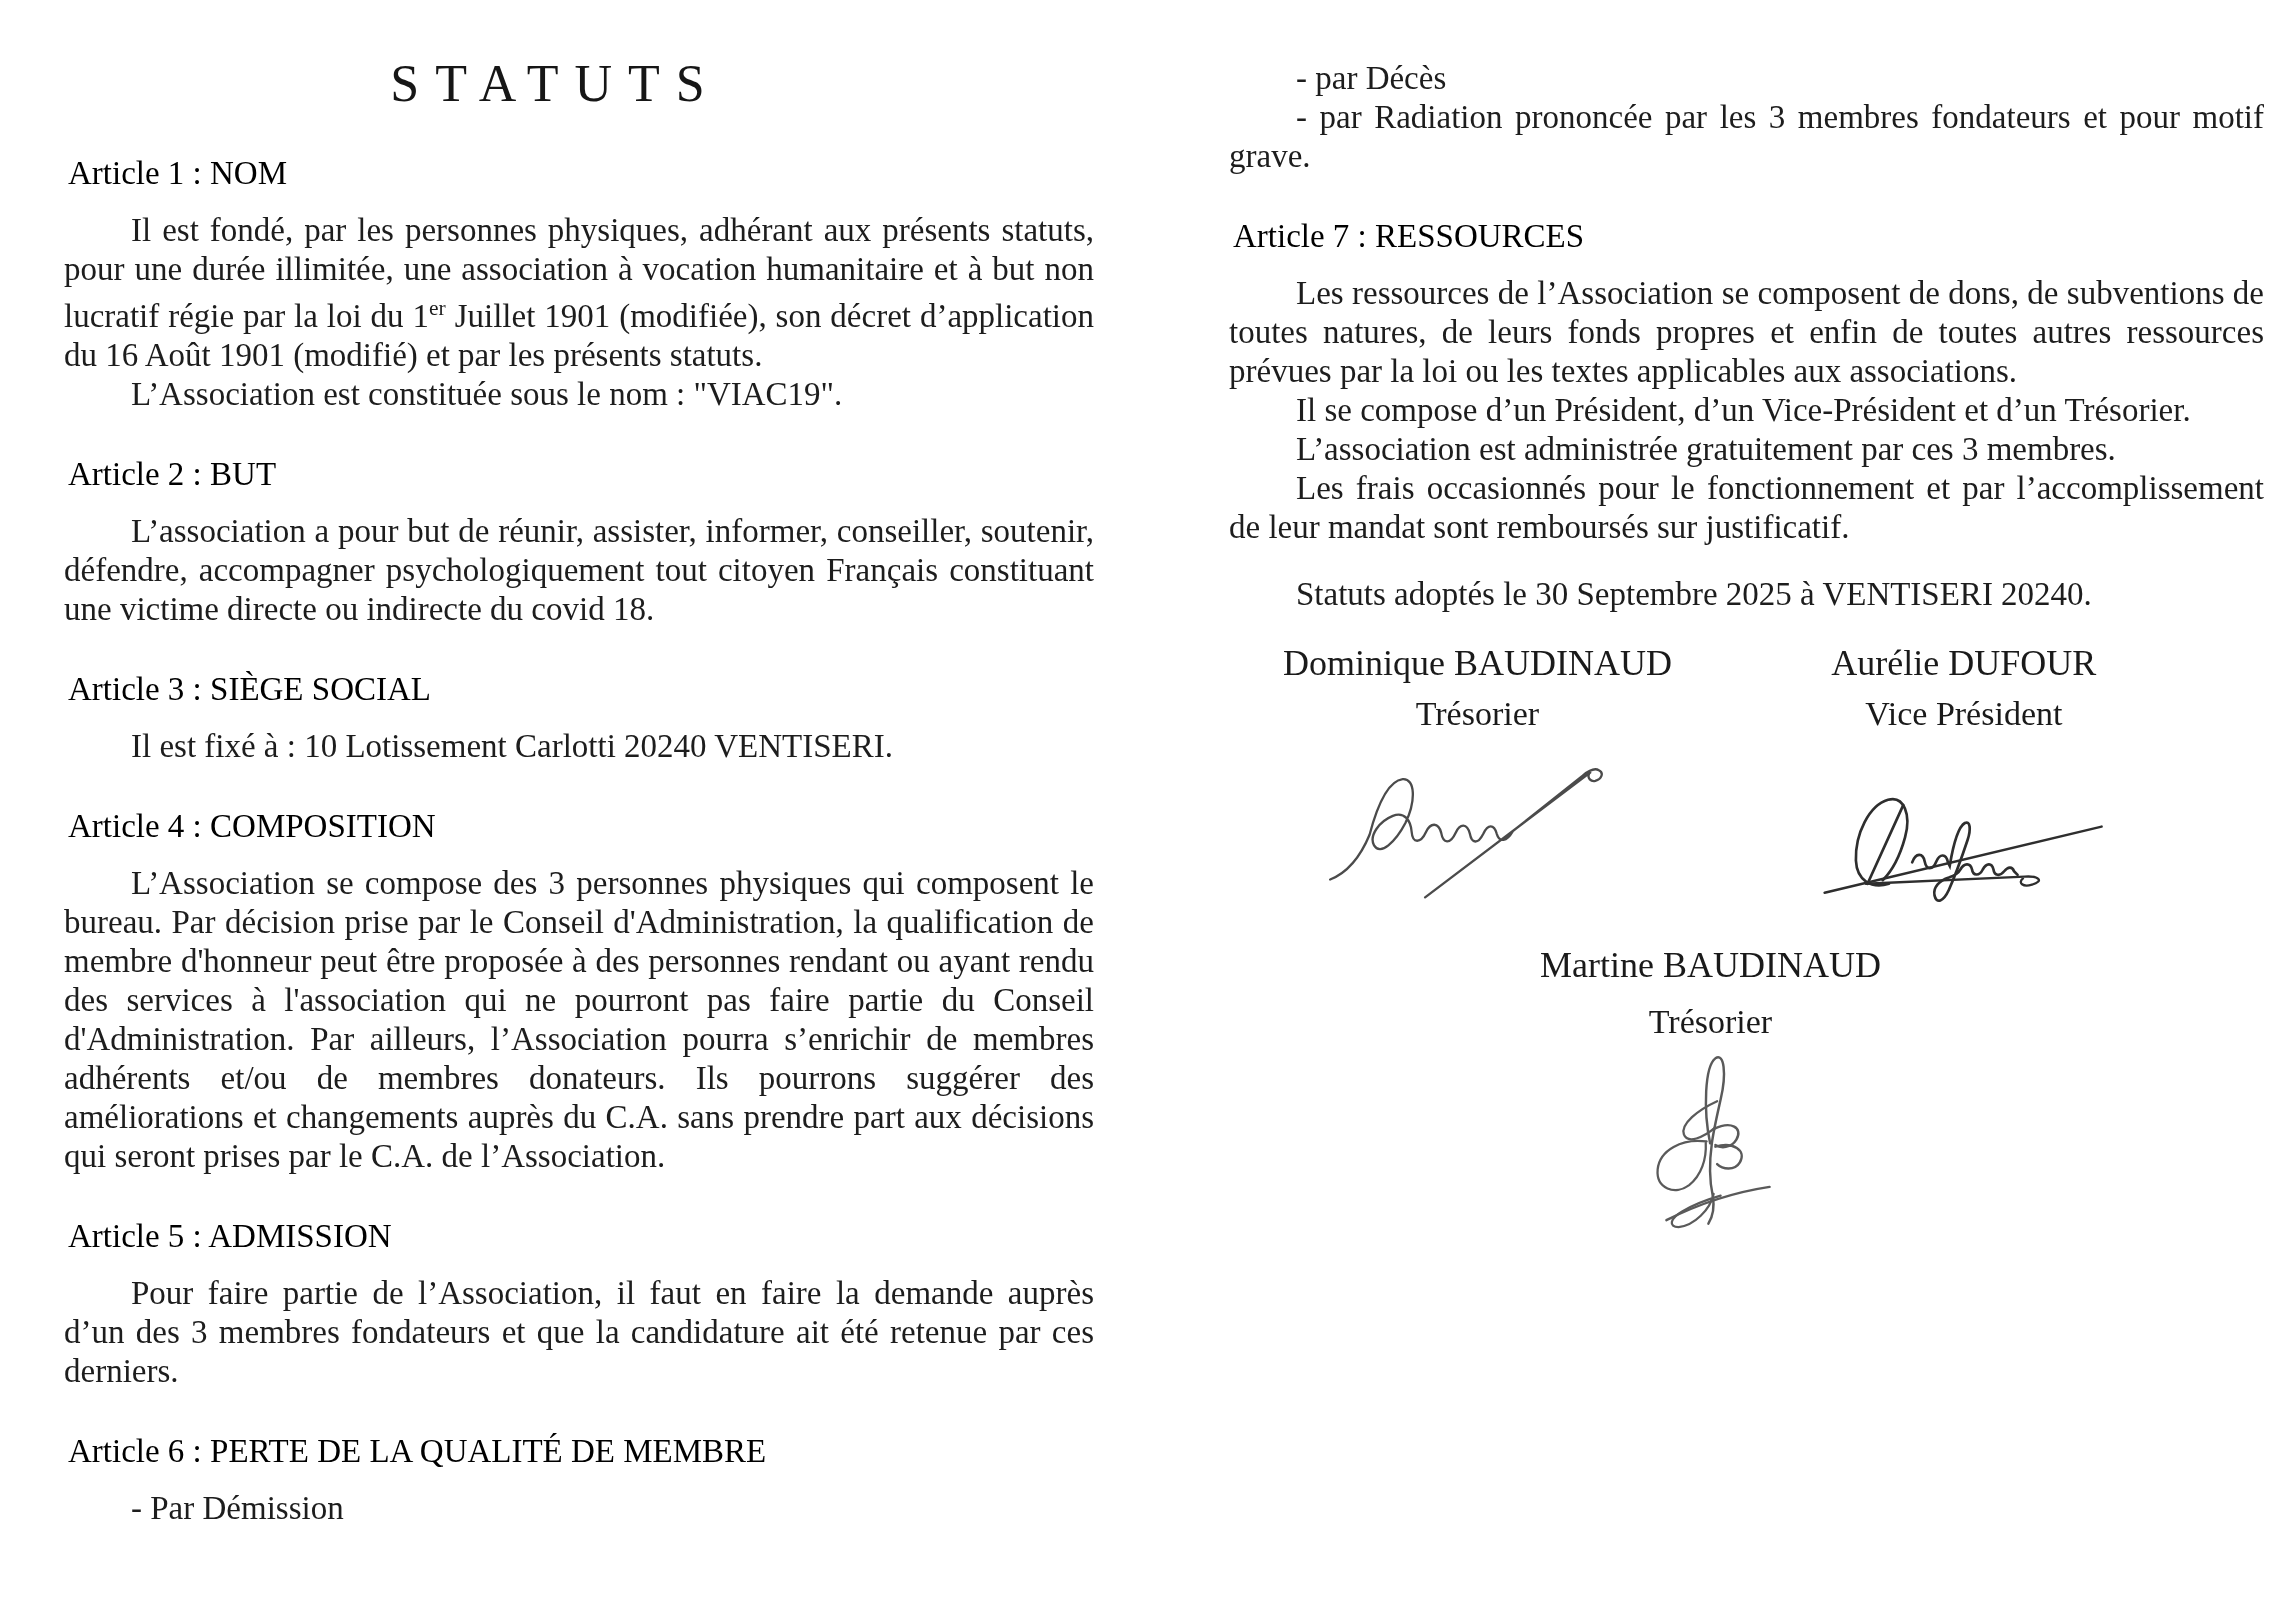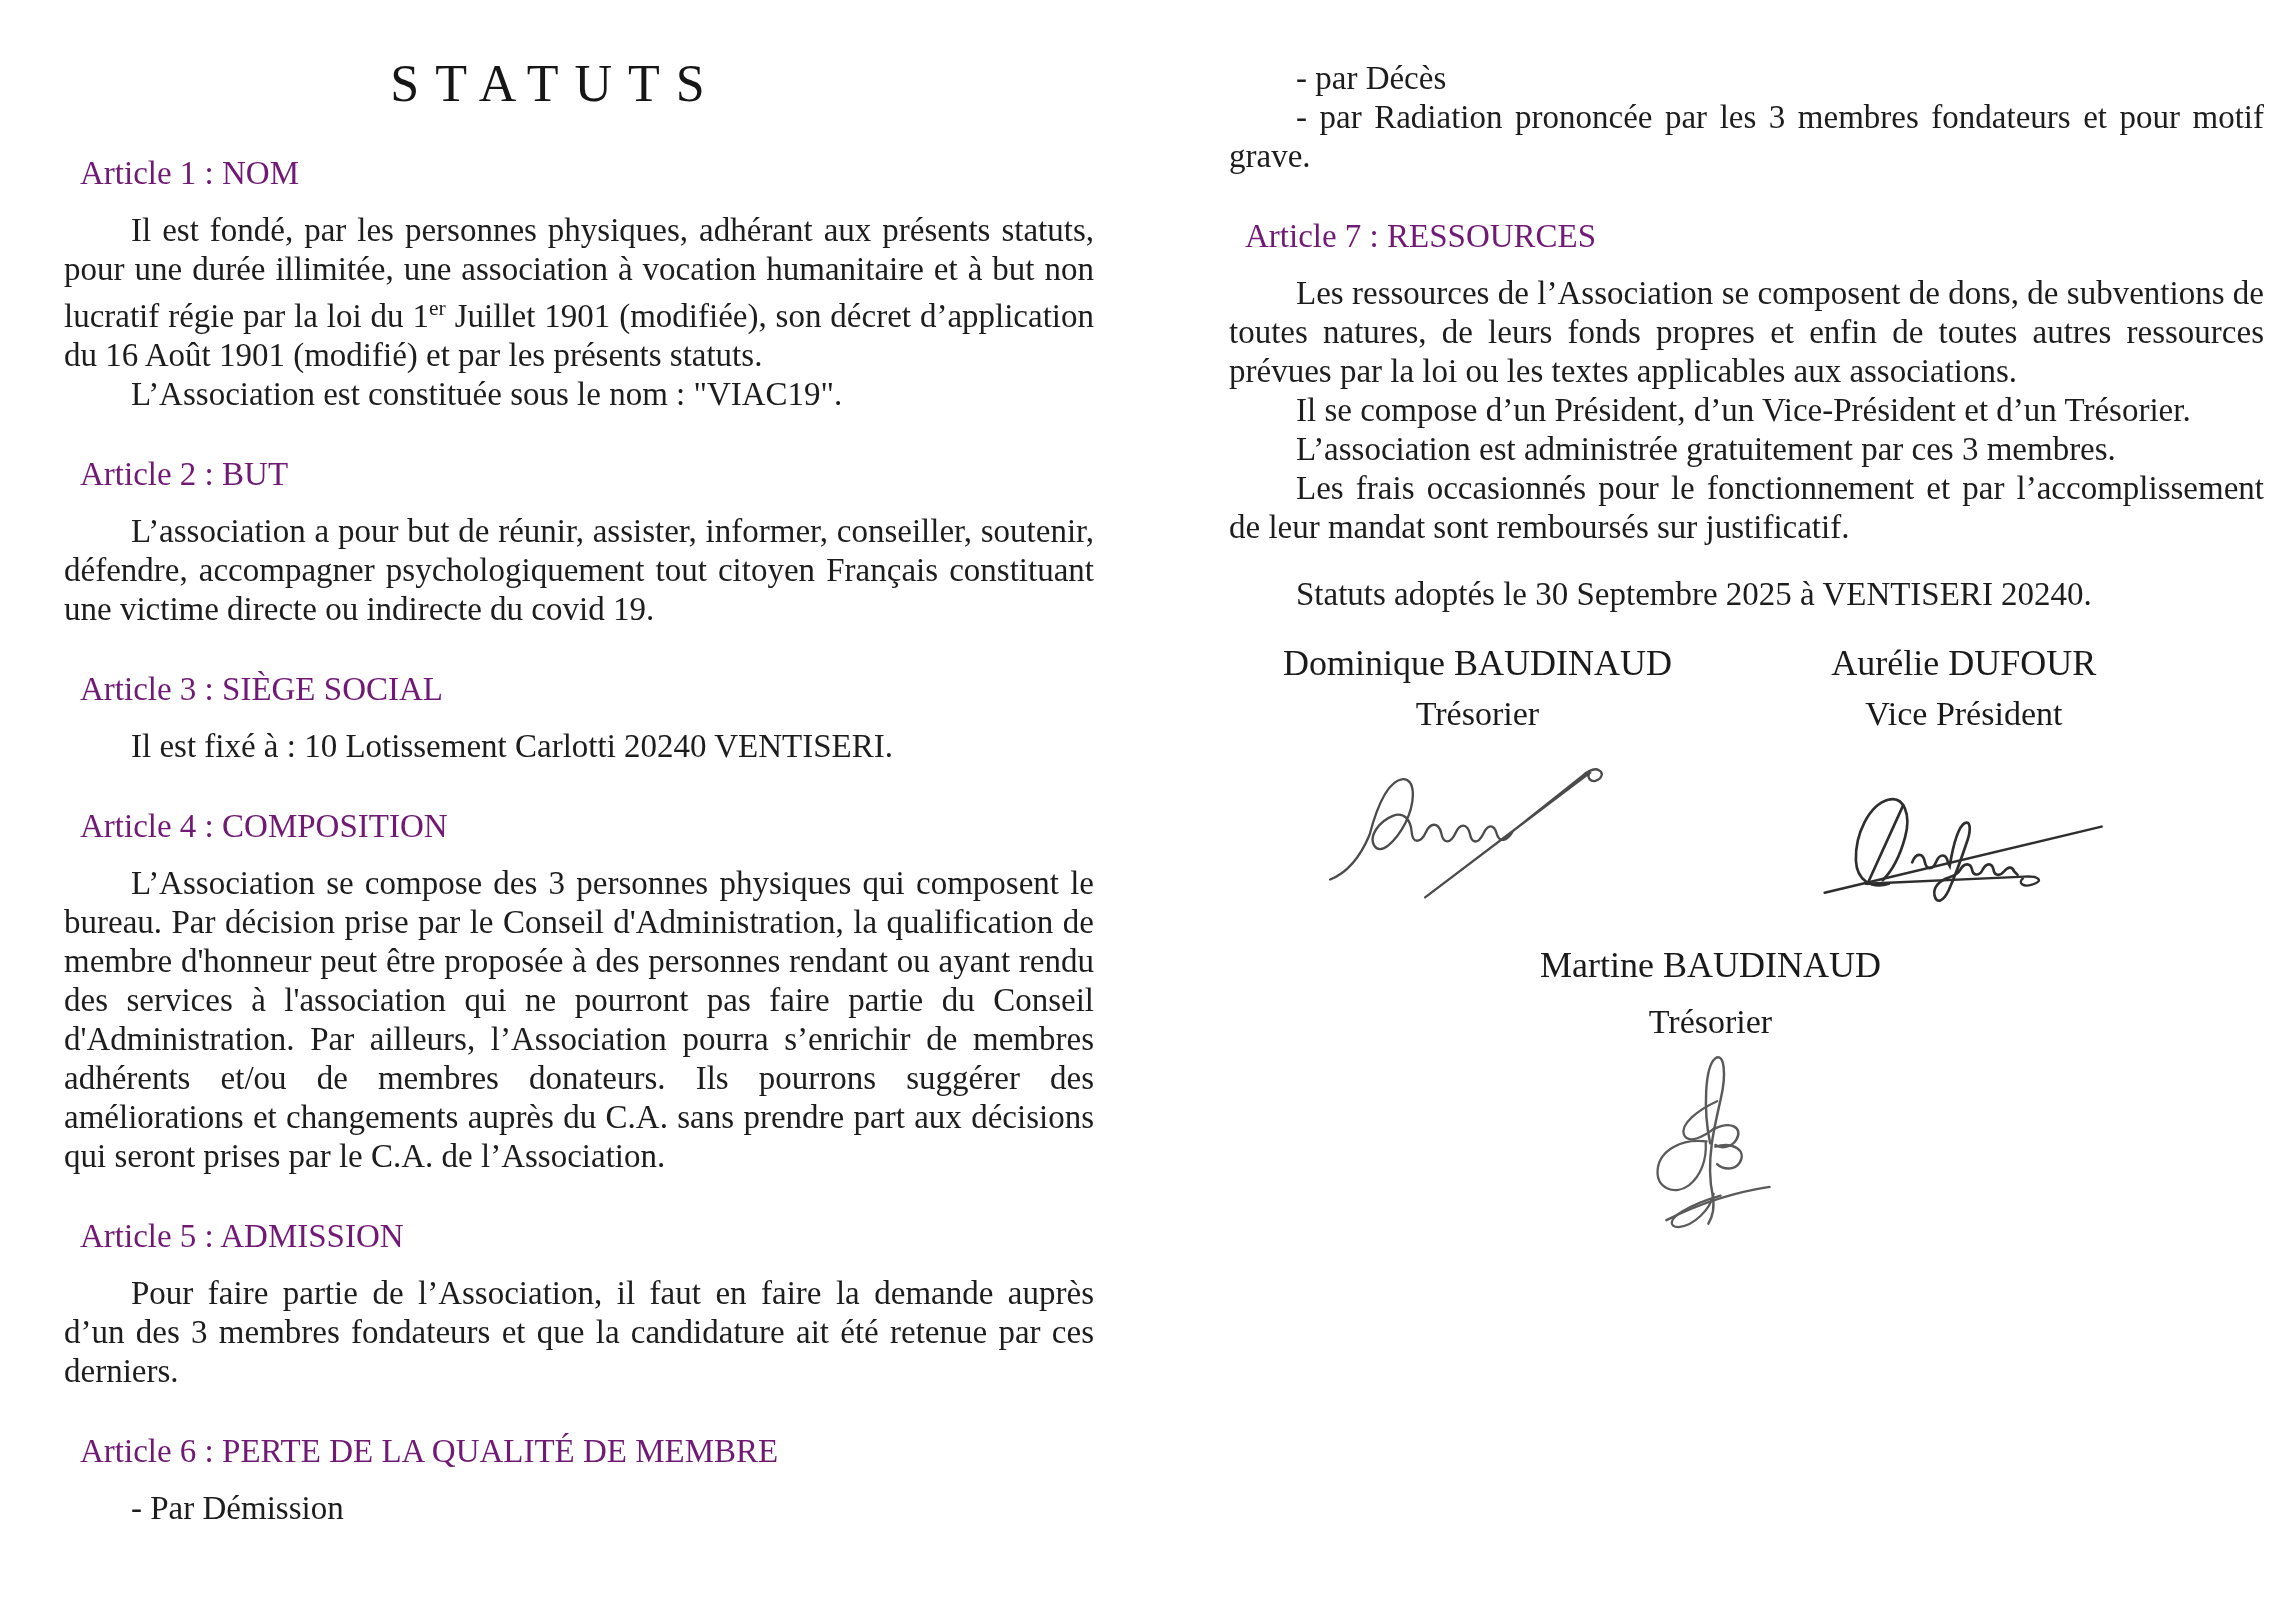--- a/index.html
+++ b/index.html
@@ -9,21 +9,21 @@
     color:#1a1a1a;overflow:hidden;
   }
   .col{position:absolute;top:0;}
   .col-left{left:64px;width:1030px;}
   .col-right{left:1229px;width:1035px;}
   .doc-title{
     font-size:52px;letter-spacing:16px;text-indent:16px;text-align:center;
     margin:54px 63px 0 0;font-weight:normal;color:#161616;
   }
   .article-heading{
-    font-size:33px;font-weight:normal;margin:41px 16px 18px;color:#701a75;line-height:39px;
+    font-size:33px;font-weight:normal;margin:41px 4px 18px;color:#000000;line-height:39px;
   }
   .para{
     font-size:33px;line-height:39px;text-align:justify;text-indent:67px;margin:0;color:#1d1d1d;
   }
   .intro-block{margin-top:59px;}
   .adoption{margin-top:28px;}
   .sig-row{display:flex;margin-top:27px;}
   .sig-cell-1{width:48%;text-align:center;}
   .sig-cell-2{width:46%;text-align:center;}
   .sig-name{font-size:36px;line-height:45px;}
@@ -39,21 +39,21 @@
 <body>
 
 <div class="col col-left">
   <h1 class="doc-title">STATUTS</h1>
 
   <h2 class="article-heading">Article 1 : NOM</h2>
   <p class="para"><span>Il est fondé, par les personnes physiques, adhérant aux présents statuts, pour une durée illimitée, une association à vocation humanitaire et à but non lucratif régie par la loi du 1</span><sup>er</sup><span> Juillet 1901 (modifiée), son décret d’application du 16 Août 1901 (modifié) et par les présents statuts.</span></p>
   <p class="para">L’Association est constituée sous le nom : "VIAC19".</p>
 
   <h2 class="article-heading">Article 2 : BUT</h2>
-  <p class="para">L’association a pour but de réunir, assister, informer, conseiller, soutenir, défendre, accompagner psychologiquement tout citoyen Français constituant une victime directe ou indirecte du covid 19.</p>
+  <p class="para">L’association a pour but de réunir, assister, informer, conseiller, soutenir, défendre, accompagner psychologiquement tout citoyen Français constituant une victime directe ou indirecte du covid 18.</p>
 
   <h2 class="article-heading">Article 3 : SIÈGE SOCIAL</h2>
   <p class="para">Il est fixé à : 10 Lotissement Carlotti 20240 VENTISERI.</p>
 
   <h2 class="article-heading">Article 4 : COMPOSITION</h2>
   <p class="para">L’Association se compose des 3 personnes physiques qui composent le bureau. Par décision prise par le Conseil d'Administration, la qualification de membre d'honneur peut être proposée à des personnes rendant ou ayant rendu des services à l'association qui ne pourront pas faire partie du Conseil d'Administration. Par ailleurs, l’Association pourra s’enrichir de membres adhérents et/ou de membres donateurs. Ils pourrons suggérer des améliorations et changements auprès du C.A. sans prendre part aux décisions qui seront prises par le C.A. de l’Association.</p>
 
   <h2 class="article-heading">Article 5 : ADMISSION</h2>
   <p class="para">Pour faire partie de l’Association, il faut en faire la demande auprès d’un des 3 membres fondateurs et que la candidature ait été retenue par ces derniers.</p>
 

